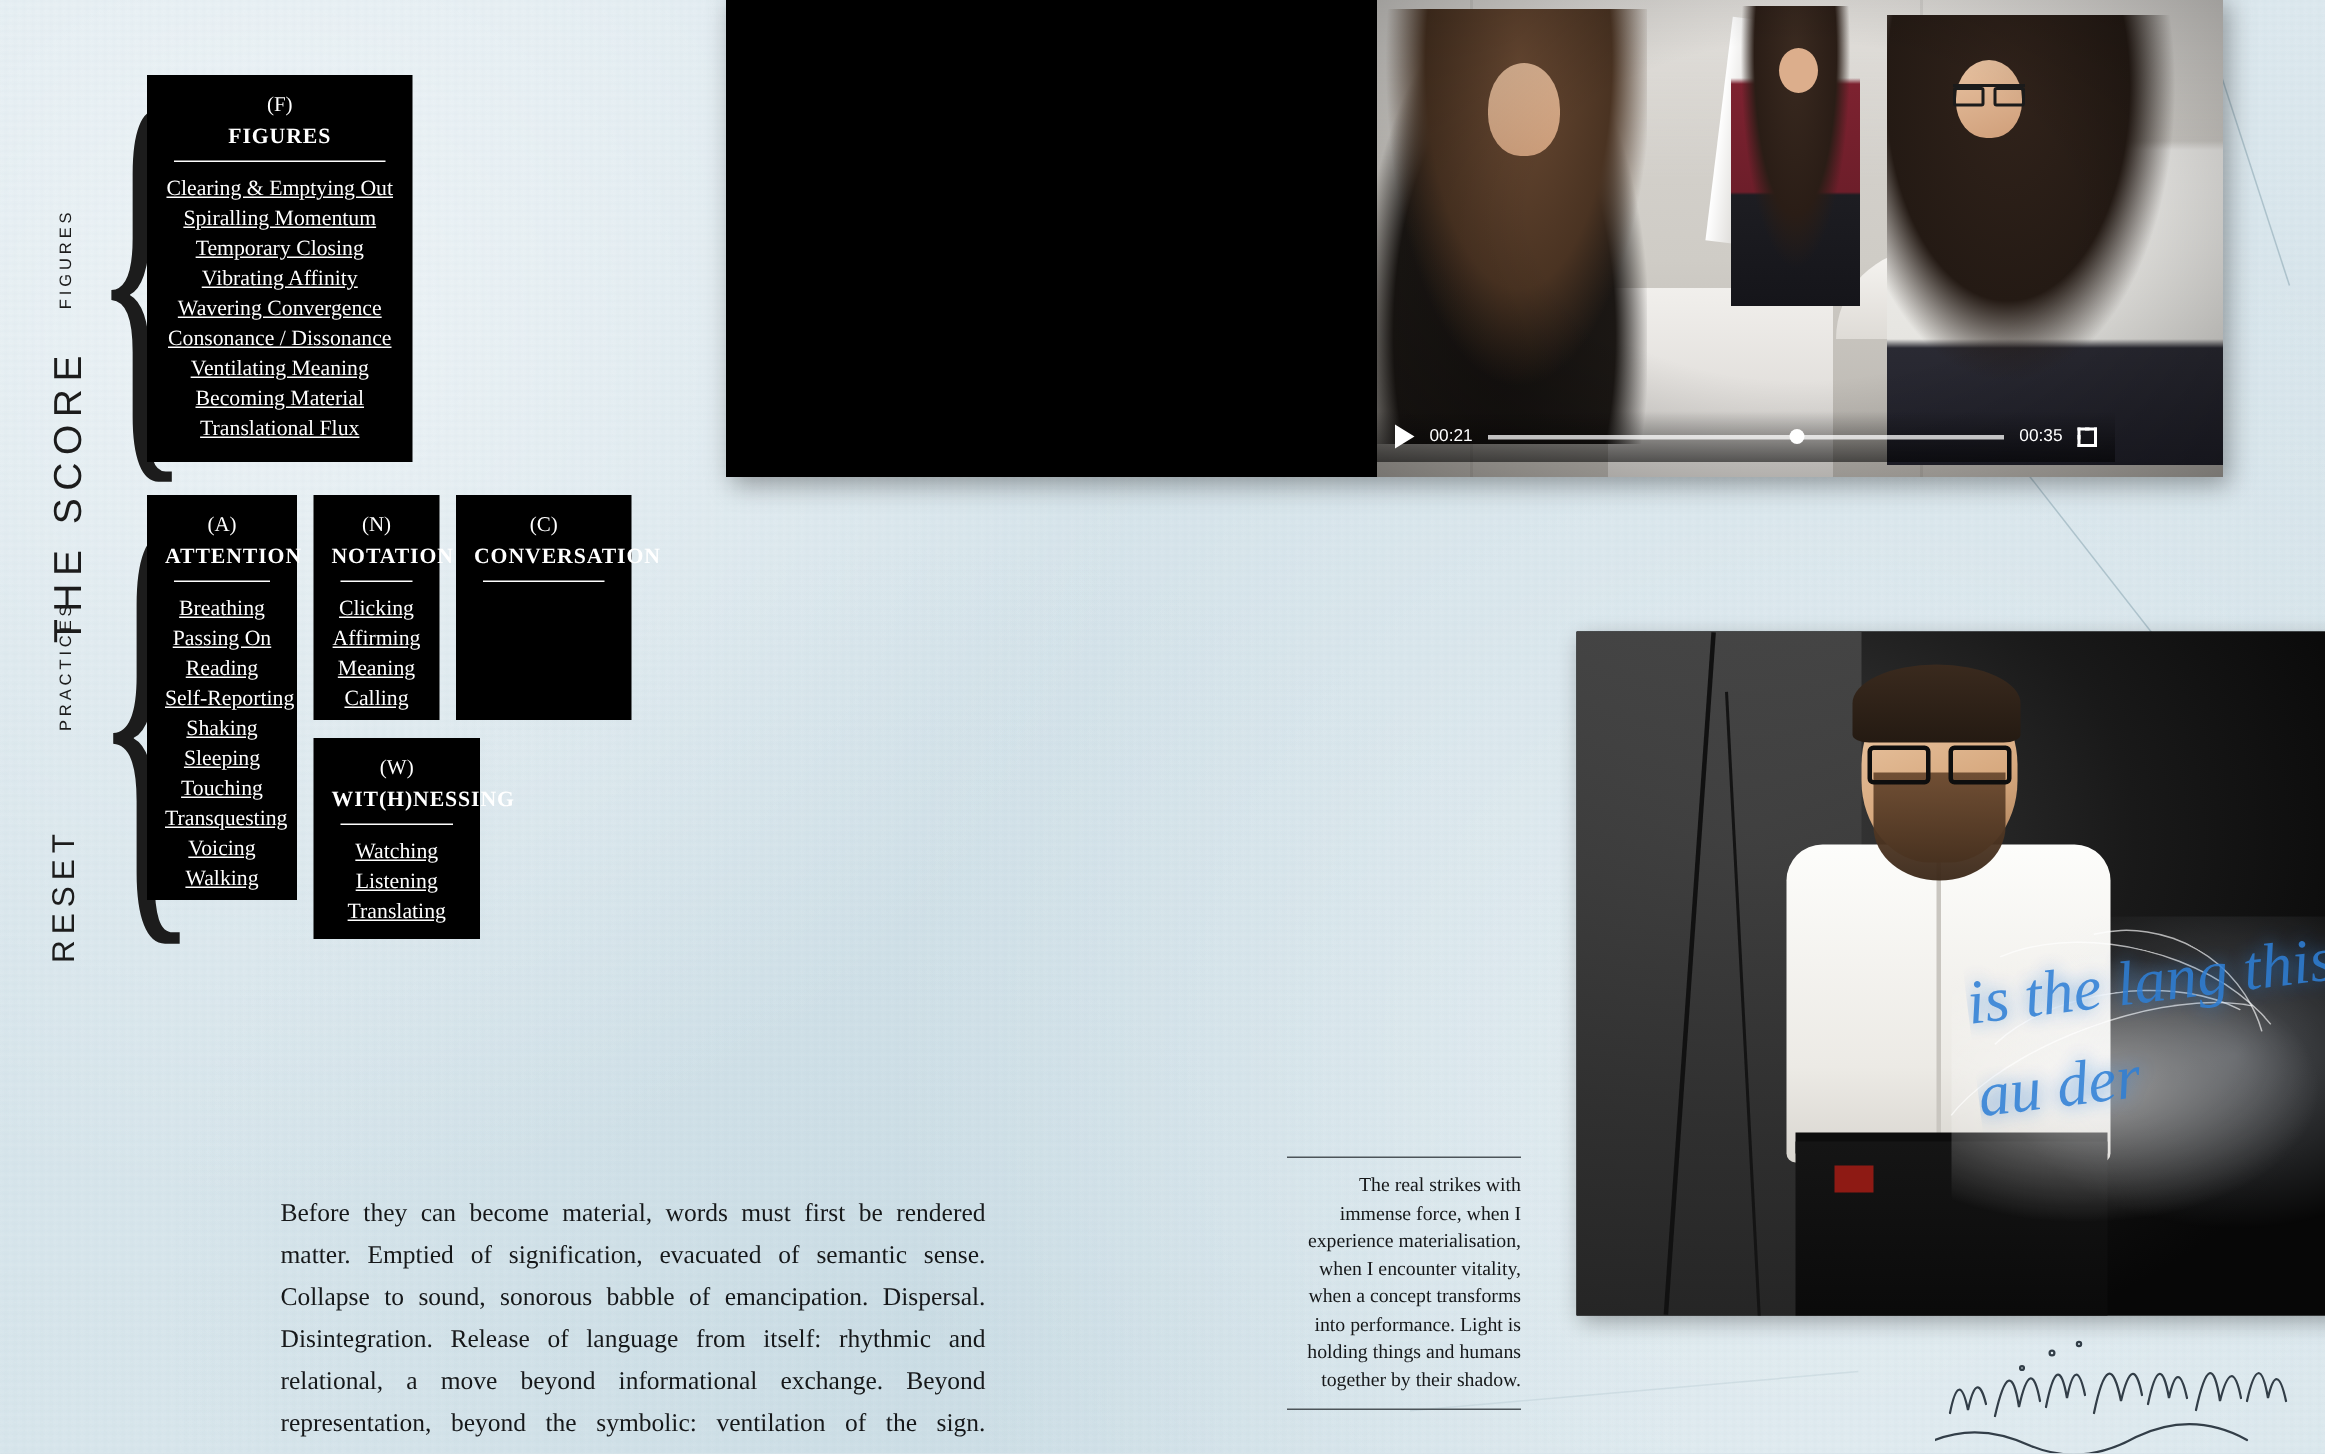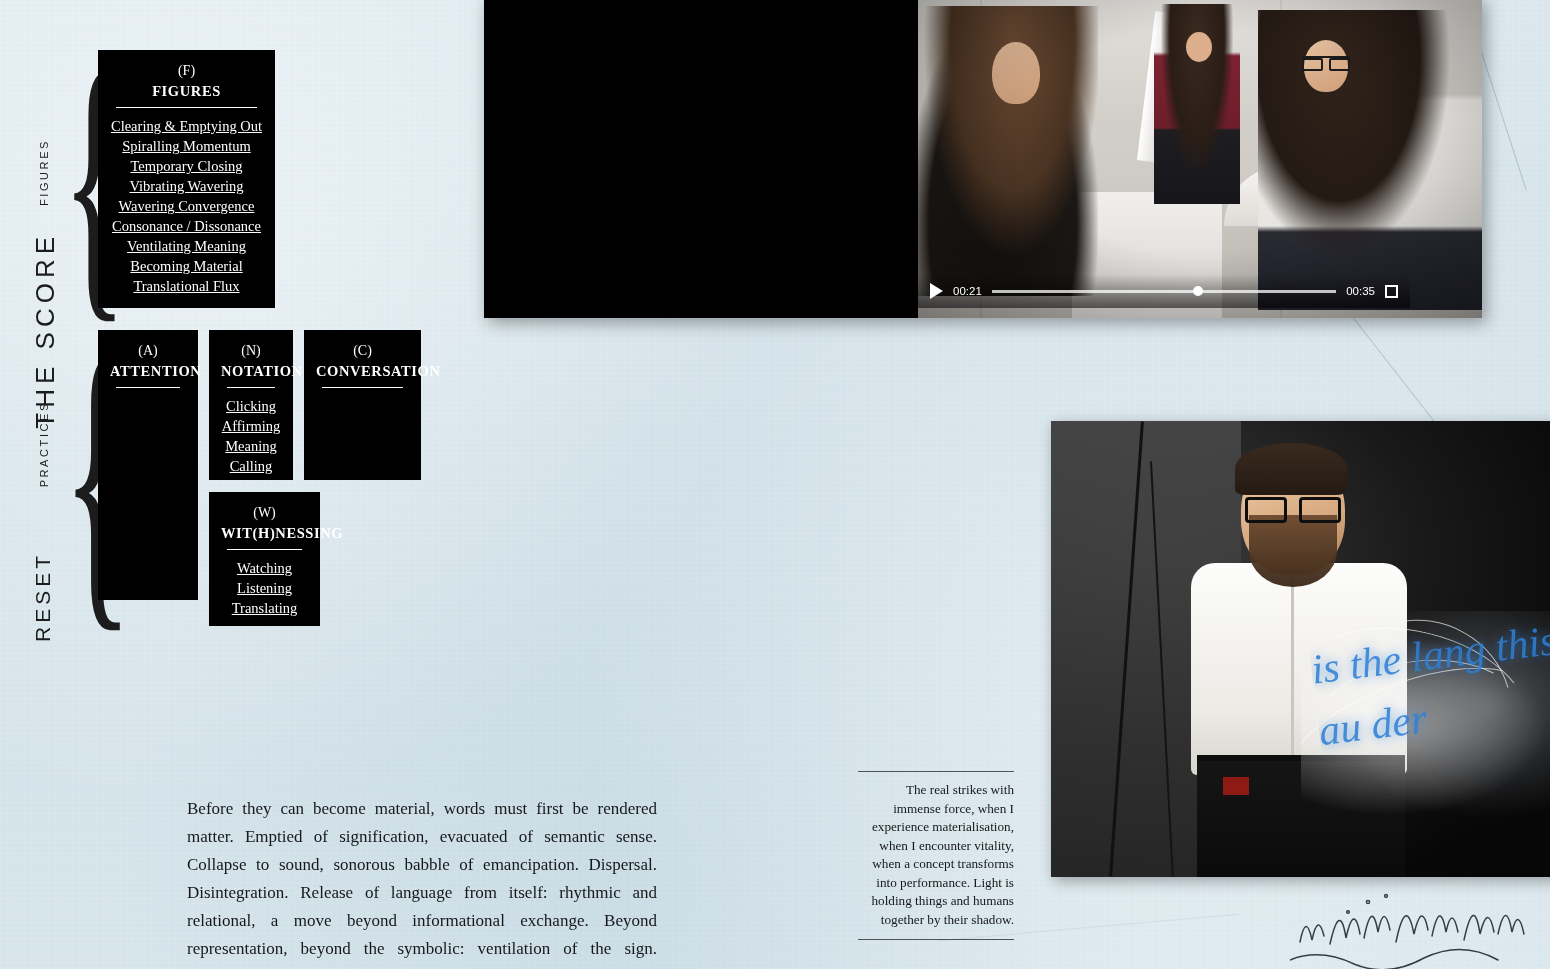--- a/index.html
+++ b/index.html
@@ -491,33 +491,45 @@
 <div class="brace" id="brace-practices">{</div>
 
 <div class="card" id="card-figures">
   <div class="code">(F)</div>
   <div class="heading">FIGURES</div>
   <hr>
   <ul>
     <li>Clearing &amp; Emptying Out</li>
     <li>Spiralling Momentum</li>
     <li>Temporary Closing</li>
-    <li>Vibrating Wavering</li>
+    <li>Vibrating Affinity</li>
     <li>Wavering Convergence</li>
     <li>Consonance / Dissonance</li>
     <li>Ventilating Meaning</li>
     <li>Becoming Material</li>
     <li>Translational Flux</li>
   </ul>
 </div>
 
 <div class="card" id="card-attention">
   <div class="code">(A)</div>
   <div class="heading">ATTENTION</div>
   <hr>
+  <ul>
+    <li>Breathing</li>
+    <li>Passing On</li>
+    <li>Reading</li>
+    <li>Self-Reporting</li>
+    <li>Shaking</li>
+    <li>Sleeping</li>
+    <li>Touching</li>
+    <li>Transquesting</li>
+    <li>Voicing</li>
+    <li>Walking</li>
+  </ul>
 </div>
 
 <div class="card" id="card-notation">
   <div class="code">(N)</div>
   <div class="heading">NOTATION</div>
   <hr>
   <ul>
     <li>Clicking</li>
     <li>Affirming</li>
     <li>Meaning</li>

